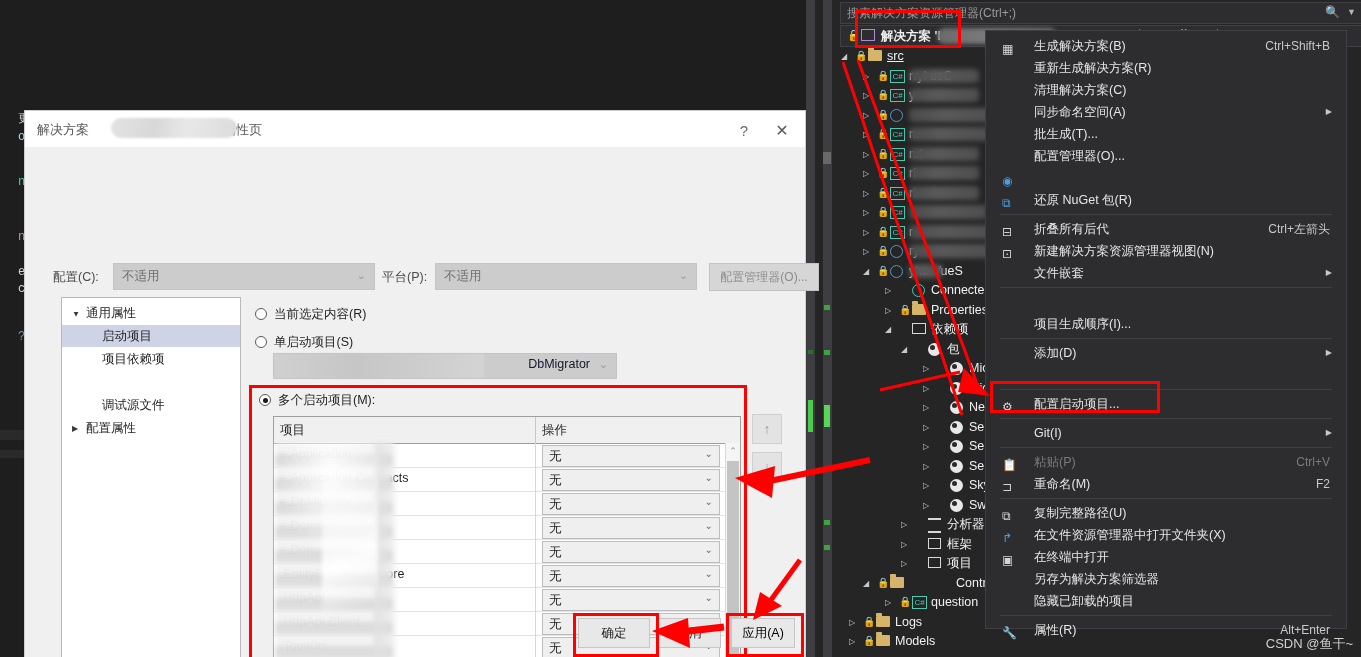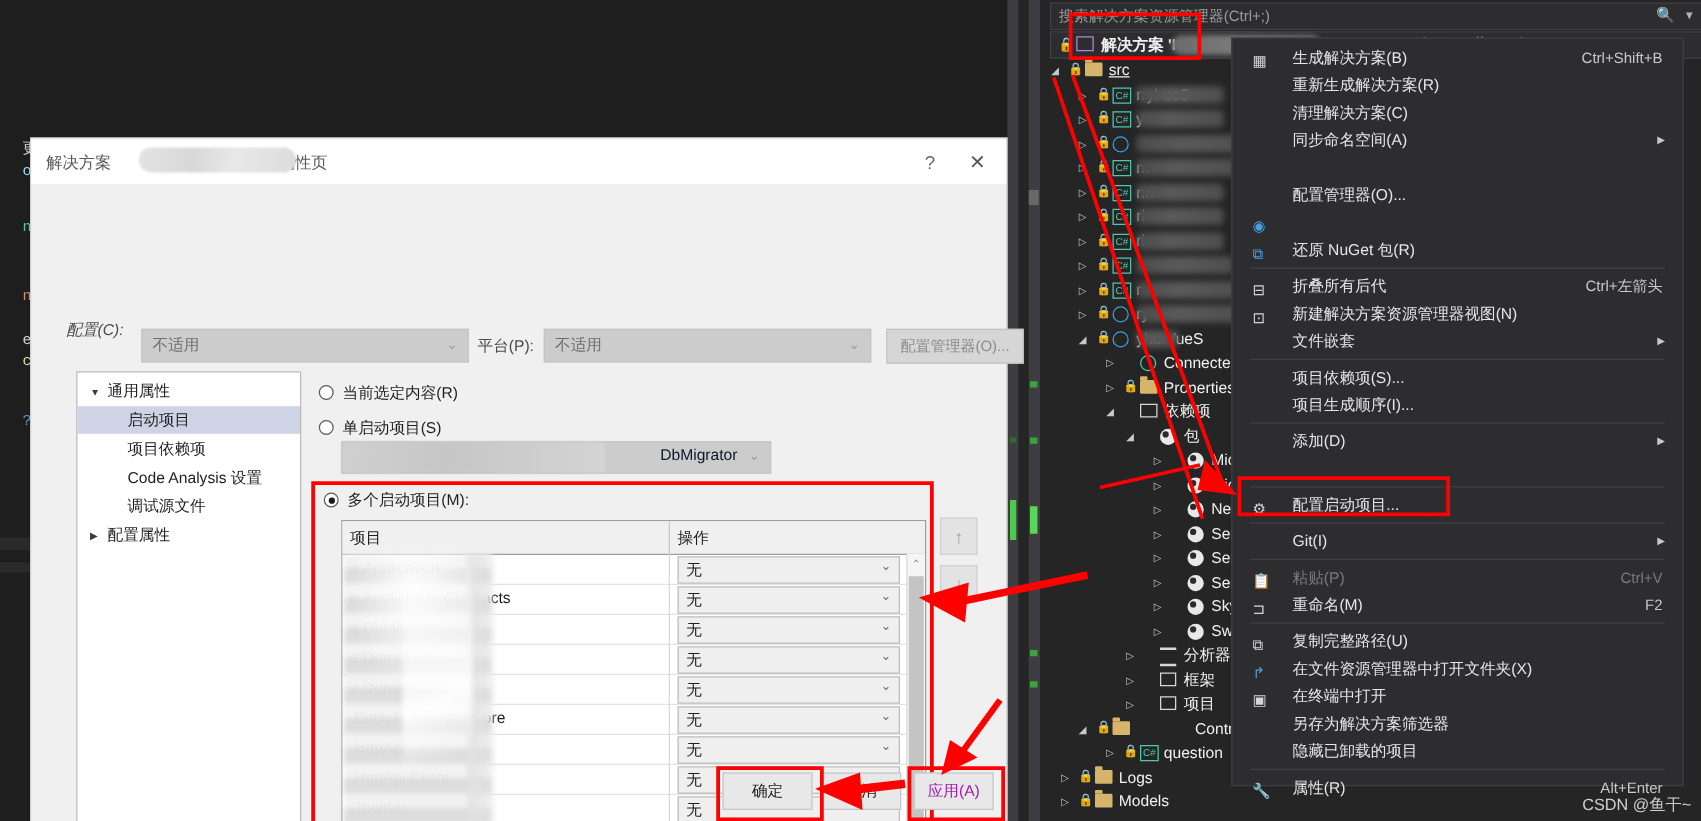--- a/index.html
+++ b/index.html
@@ -37,21 +37,21 @@
   #title-redact{
     position:absolute;left:86px;top:7px;width:126px;height:20px;border-radius:10px;
     background:linear-gradient(100deg,#e3e3e3,#d8d8d8 35%,#e8e8e8 60%,#dcdcdc);
     filter:blur(1px);
   }
   #dialog-help{position:absolute;left:708px;top:9px;width:22px;height:22px;color:#6a6a6a;font-size:15px;text-align:center;line-height:22px;cursor:default;}
   #dialog-close{position:absolute;left:745px;top:9px;width:24px;height:22px;color:#5a5a5a;font-size:16px;text-align:center;line-height:22px;}
 
   
   .lbl{color:#4a4a4a;font-size:12.5px;}
-  #cfg-label{left:28px;top:145px;font-style:italic;}
+  #cfg-label{left:28px;top:158px;}
   #cfg-combo{left:88px;top:152px;width:260px;height:25px;background:#cccccc;border:1px solid #c4c4c4;}
   #cfg-combo .val{position:absolute;left:8px;top:4px;color:#6f6f6f;font-size:12.5px;}
   #cfg-combo .chev{position:absolute;right:8px;top:5px;color:#9a9a9a;font-size:11px;}
   #plat-label{left:357px;top:158px;}
   #plat-combo{left:410px;top:152px;width:260px;height:25px;background:#cccccc;border:1px solid #c4c4c4;}
   #plat-combo .val{position:absolute;left:8px;top:4px;color:#6f6f6f;font-size:12.5px;}
   #plat-combo .chev{position:absolute;right:8px;top:5px;color:#9a9a9a;font-size:11px;}
   #cfgmgr-btn{left:684px;top:152px;width:108px;height:26px;background:#d6d6d6;border:1px solid #c3c3c3;color:#8d8d8d;font-size:12px;text-align:center;line-height:26px;}
 
   
@@ -107,21 +107,21 @@
 
   
   .ord-btn{position:absolute;width:28px;height:28px;background:#e3e3e3;border:1px solid #cfcfcf;text-align:center;line-height:28px;color:#9a9a9a;font-size:14px;}
   #ord-up{left:727px;top:303px;}
   #ord-down{left:727px;top:341px;}
 
   
   .dbtn{position:absolute;height:28px;background:#e8e8e8;border:1px solid #c6c6c6;color:#1f1f1f;font-size:12.5px;text-align:center;line-height:28px;}
   #btn-ok{left:578px;top:618px;width:70px;}
   #btn-cancel{left:657px;top:618px;width:62px;}
-  #btn-apply{left:731px;top:618px;width:62px;color:#a21caf;}
+  #btn-apply{left:731px;top:618px;width:62px;color:#000000;}
   .redbox{position:absolute;border:3px solid #ff0000;}
   #redbox-ok{left:573px;top:613px;width:80px;height:38px;}
   #redbox-apply{left:726px;top:613px;width:72px;height:38px;}
 
   
   #se{left:815px;top:0;width:546px;height:657px;background:#252526;}
   #se-search{position:absolute;left:25px;top:2px;width:521px;height:20px;background:#2d2d30;border:1px solid #3f3f46;}
   #se-search .ph{position:absolute;left:6px;top:2px;color:#9a9a9a;font-size:12px;}
   #se-search .mag{position:absolute;right:22px;top:2px;color:#b4b4b4;font-size:12px;}
   #se-search .drop{position:absolute;right:6px;top:4px;color:#b4b4b4;font-size:9px;}
@@ -474,20 +474,23 @@
     <div class="mi" style="top: 26px;">
       <span class="lb">重新生成解决方案(R)</span>
     </div>
     <div class="mi" style="top: 48px;">
       <span class="lb">清理解决方案(C)</span>
     </div>
     <div class="mi" style="top: 70px;">
       <span class="lb">同步命名空间(A)</span>
       <span class="sub">▶</span>
     </div>
+    <div class="mi" style="top: 92px;">
+      <span class="lb">批生成(T)...</span>
+    </div>
     <div class="mi" style="top: 114px;">
       <span class="lb">配置管理器(O)...</span>
     </div>
     <div class="mi" style="top: 136px;">
       <span class="mico" style="top:3px;color:#4a9ee0;font-size:12px;">◉</span>
     </div>
     <div class="mi" style="top: 158px;">
       <span class="mico" style="top:3px;color:#4a9ee0;font-size:12px;">⧉</span>
       <span class="lb">还原 NuGet 包(R)</span>
     </div>
@@ -499,23 +502,20 @@
     </div>
     <div class="mi" style="top: 209px;">
       <span class="mico" style="top:3px;color:#d4d4d4;font-size:12px;">⊡</span>
       <span class="lb">新建解决方案资源管理器视图(N)</span>
     </div>
     <div class="mi" style="top: 231px;">
       <span class="lb">文件嵌套</span>
       <span class="sub">▶</span>
     </div>
     <div class="msep" style="top: 256px;"></div>
-    <div class="mi" style="top: 260px;">
-      <span class="lb">项目依赖项(S)...</span>
-    </div>
     <div class="mi" style="top: 282px;">
       <span class="lb">项目生成顺序(I)...</span>
     </div>
     <div class="msep" style="top: 307px;"></div>
     <div class="mi" style="top: 311px;">
       <span class="lb">添加(D)</span>
       <span class="sub">▶</span>
     </div>
     <div class="msep" style="top: 358px;"></div>
     <div class="mi" style="top: 362px;">
@@ -592,23 +592,20 @@
   <div class="abs" id="tree-panel">
       <div class="tree-item" style="top: 4px;">
         <span class="tree-arrow" style="left: 10px; top: 1px; transform: rotate(180deg);">▲</span>
         <span class="tx" style="left: 24px;">通用属性</span>
       </div>
       <div class="tree-item tree-sel" style="top: 27px;">
         <span class="tx" style="left: 40px;">启动项目</span>
       </div>
       <div class="tree-item" style="top: 50px;">
         <span class="tx" style="left: 40px;">项目依赖项</span>
-      </div>
-      <div class="tree-item" style="top: 73px;">
-        <span class="tx" style="left: 40px;">Code Analysis 设置</span>
       </div>
       <div class="tree-item" style="top: 96px;">
         <span class="tx" style="left: 40px;">调试源文件</span>
       </div>
       <div class="tree-item" style="top: 119px;">
         <span class="tree-arrow" style="left: 10px; top: 1px;">▶</span>
         <span class="tx" style="left: 24px;">配置属性</span>
       </div>
     </div>
 

